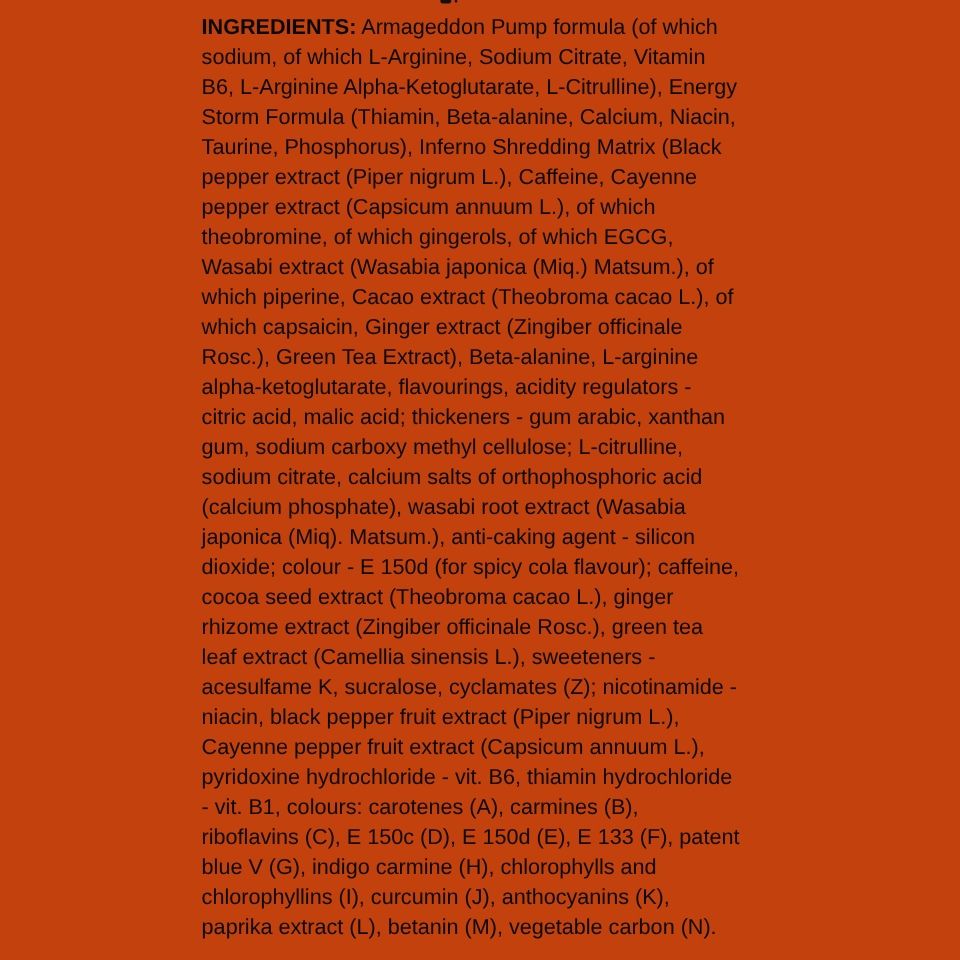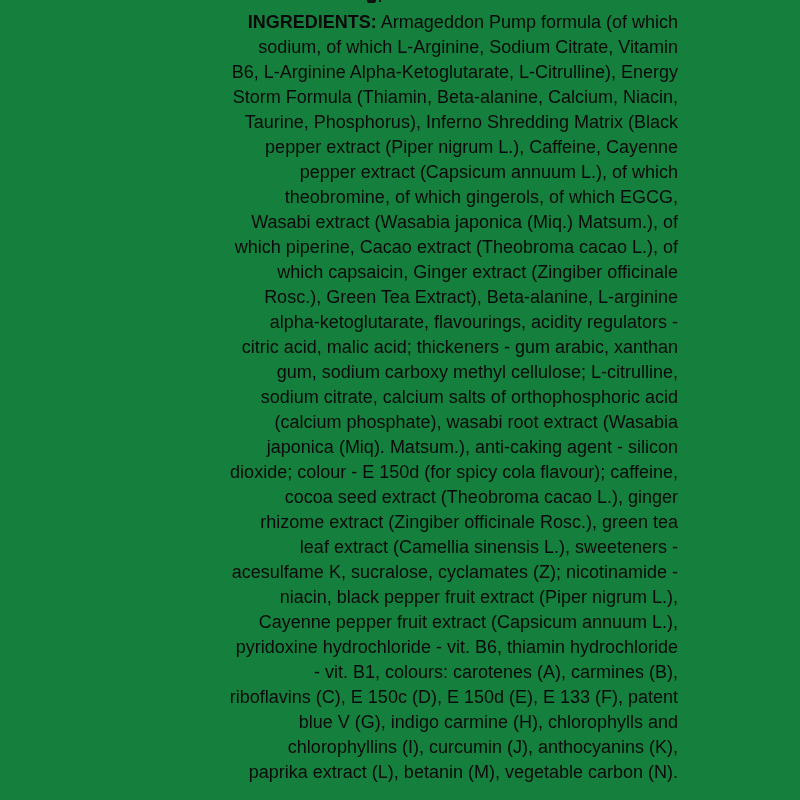--- a/index.html
+++ b/index.html
@@ -4,24 +4,23 @@
 <style>
   html, body {
     margin: 0;
     padding: 0;
     background: #ffffff;
   }
   .page {
     position: relative;
     width: 800px;
     height: 800px;
-    background: #15803d;
+    background: #c2410c;
     overflow: hidden;
     font-family: "Liberation Sans", "DejaVu Sans", sans-serif;
-    text-align: right;
   }
   
   .clipped-fragment {
     position: absolute;
     top: 0;
     left: 366px;
     height: 4px;
   }
   .frag-bar {
     position: absolute;

